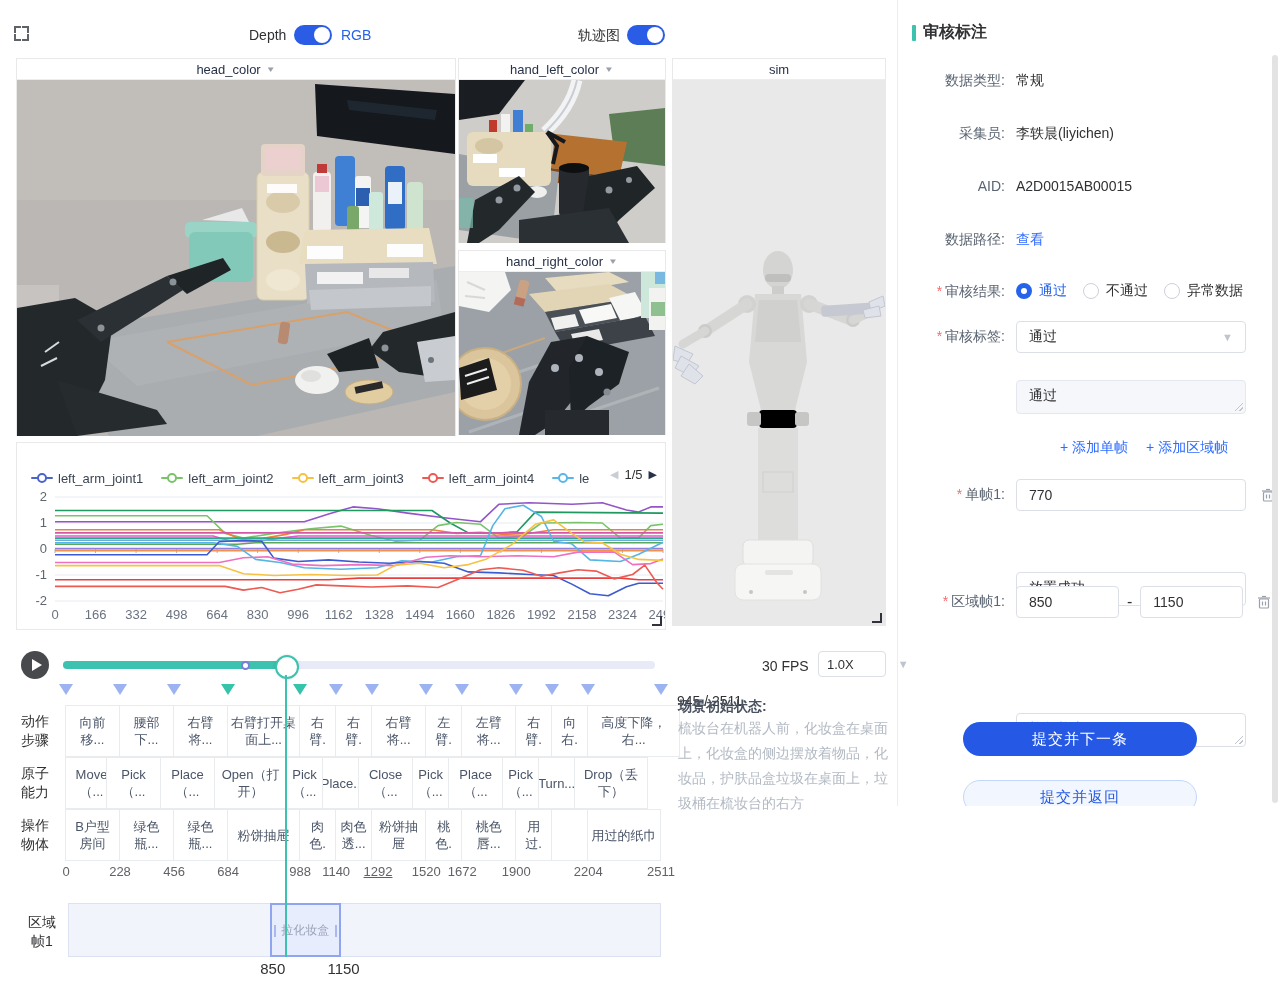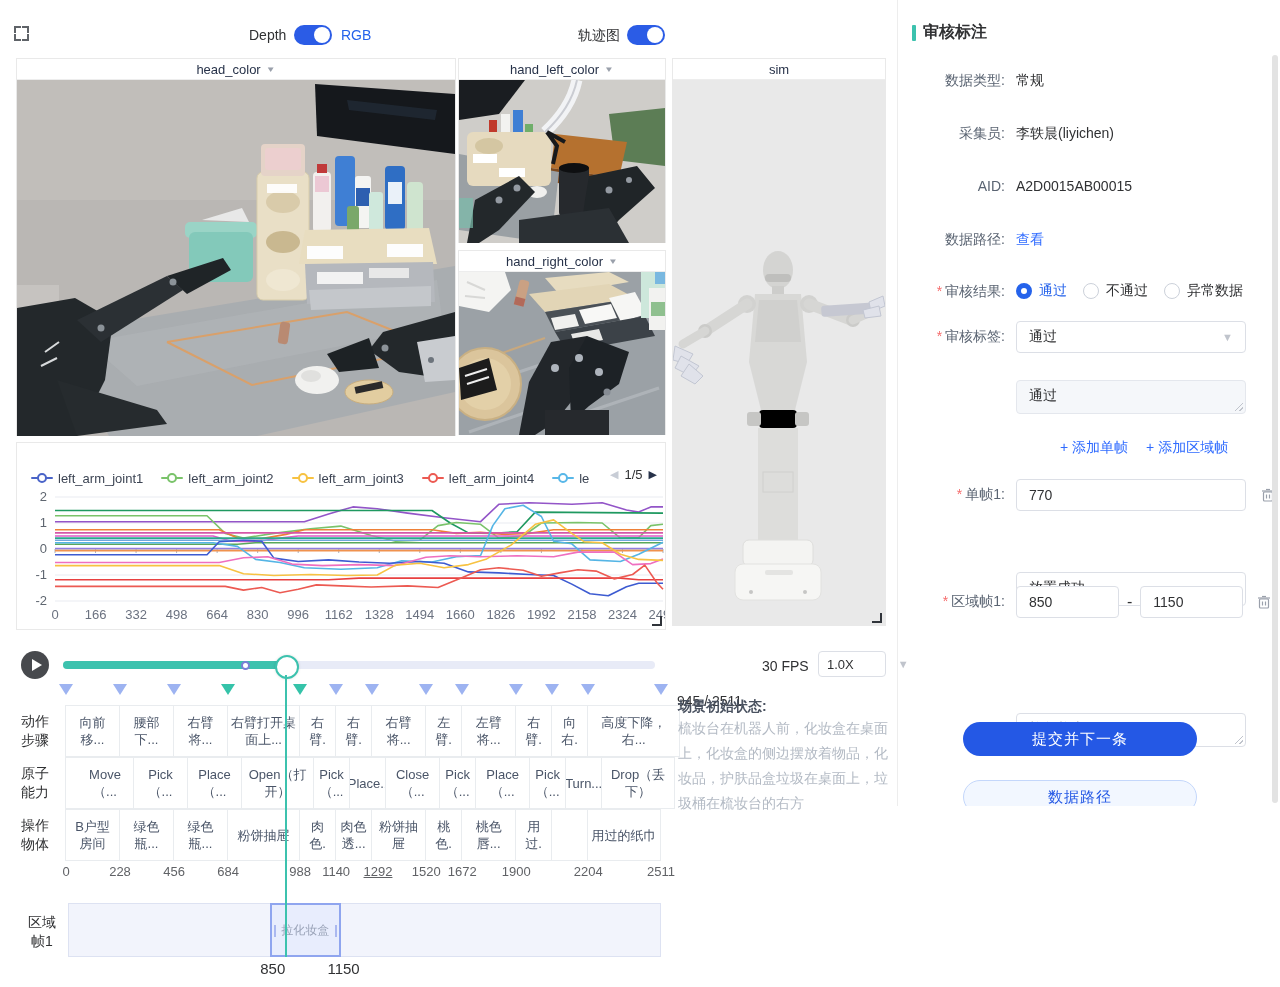--- a/index.html
+++ b/index.html
@@ -462,21 +462,21 @@
       <div class="t-cell" style="width: 37.0175px; height: 52px;">右臂.</div>
       <div class="t-cell" style="width: 37.0175px; height: 52px;">右臂.</div>
       <div class="t-cell" style="width: 55.0263px; height: 52px;">右臂将...</div>
       <div class="t-cell" style="width: 37.0175px; height: 52px;">左臂.</div>
       <div class="t-cell" style="width: 55.0263px; height: 52px;">左臂将...</div>
       <div class="t-cell" style="width: 37.0175px; height: 52px;">右臂.</div>
       <div class="t-cell" style="width: 37.0175px; height: 52px;">向右.</div>
       <div class="t-cell" style="width: 93px; height: 52px;">高度下降，右...</div>
     </div>
   <div class="t-row" id="trow1" style="left:66px;top:757px;">
-      <div class="t-cell" style="width: 69px; height: 52px; padding-left: 14px;">Move（...</div>
+      <div class="t-cell" style="width: 42px; height: 52px; padding-left: 14px;">Move（...</div>
       <div class="t-cell" style="width: 55.0263px; height: 52px;">Pick（...</div>
       <div class="t-cell" style="width: 55.0263px; height: 52px;">Place（...</div>
       <div class="t-cell" style="width: 73.035px; height: 52px;">Open（打开）</div>
       <div class="t-cell" style="width: 37.0175px; height: 52px;">Pick（...</div>
       <div class="t-cell" style="width: 37.0175px; height: 52px;">Place..</div>
       <div class="t-cell" style="width: 55.0263px; height: 52px;">Close（...</div>
       <div class="t-cell" style="width: 37.0175px; height: 52px;">Pick（...</div>
       <div class="t-cell" style="width: 55.0263px; height: 52px;">Place（...</div>
       <div class="t-cell" style="width: 37.0175px; height: 52px;">Pick（...</div>
       <div class="t-cell" style="width: 37.0175px; height: 52px;">Turn...</div>
@@ -635,16 +635,16 @@
             <line x1="6.5" y1="7.5" x2="6.5" y2="11.5"></line>
             <line x1="9.5" y1="7.5" x2="9.5" y2="11.5"></line>
         </g>
       </svg>
     </div>
     <div class="abs ta" style="left:118px;top:645px;width:230px;height:34px;">
       <span>拉化妆盒</span><i class="rz"></i>
     </div>
 
     <div class="abs btn-primary" style="left:65px;top:722px;width:234px;height:34px;">提交并下一条</div>
-    <div class="abs btn-plain" style="left:65px;top:780px;width:234px;height:34px;">数据路径</div>
+    <div class="abs btn-plain" style="left:65px;top:780px;width:234px;height:34px;">提交并返回</div>
   </div>
   <div class="abs scroll-thumb" style="left:1272px;top:55px;height:748px;"></div>
 </div>
 
 </body></html>

